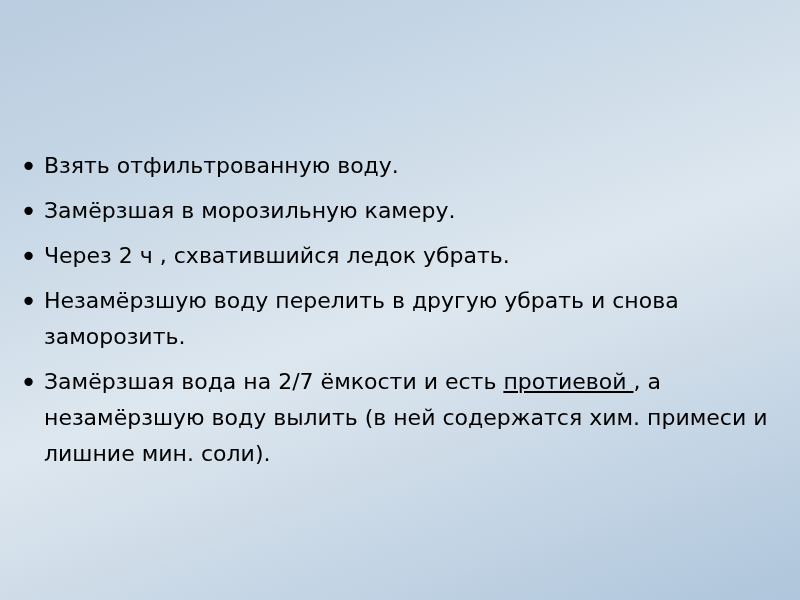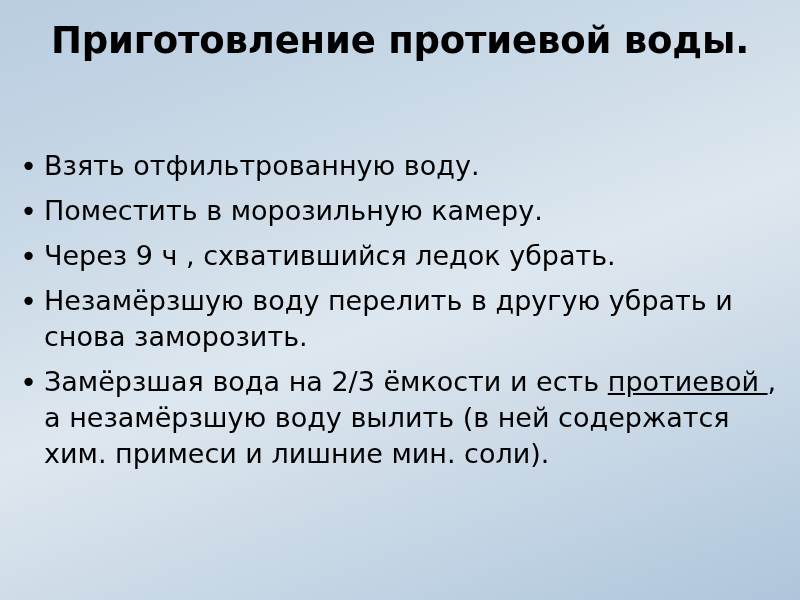--- a/index.html
+++ b/index.html
@@ -48,56 +48,55 @@
     width: 28px;
     font-size: 29px;
     line-height: 36px;
     color: #000000;
     text-align: left;
     padding-left: 4px;
     box-sizing: border-box;
   }
   .bullet-text {
     flex: 1 1 auto;
-    font-size: 27px;
+    font-size: 22px;
     line-height: 36px;
     color: #000000;
   }
   .underline {
     text-decoration: underline;
   }
 </style>
 </head>
 <body>
 
 <div class="slide">
 
-  <div class="slide-title">Приготовление протиевой воды.</div>
 
   <div class="bullets">
 
     <div class="bullet">
       <span class="bullet-marker">•</span>
       <span class="bullet-text">Взять отфильтрованную воду.</span>
     </div>
 
     <div class="bullet">
       <span class="bullet-marker">•</span>
-      <span class="bullet-text">Поместить  в морозильную камеру.</span>
+      <span class="bullet-text">Замёрзшая  в морозильную камеру.</span>
     </div>
 
     <div class="bullet">
       <span class="bullet-marker">•</span>
-      <span class="bullet-text">Через  9 ч , схватившийся  ледок убрать.</span>
+      <span class="bullet-text">Через  2 ч , схватившийся  ледок убрать.</span>
     </div>
 
     <div class="bullet">
       <span class="bullet-marker">•</span>
       <span class="bullet-text">Незамёрзшую воду перелить в другую убрать и снова заморозить.</span>
     </div>
 
     <div class="bullet">
       <span class="bullet-marker">•</span>
-      <span class="bullet-text"><span>Замёрзшая  вода на 2/3  ёмкости и есть </span><span class="underline">протиевой </span><span>, а   незамёрзшую воду вылить (в ней содержатся хим. примеси и лишние мин. соли).</span></span>
+      <span class="bullet-text"><span>Замёрзшая  вода на 2/7  ёмкости и есть </span><span class="underline">протиевой </span><span>, а   незамёрзшую воду вылить (в ней содержатся хим. примеси и лишние мин. соли).</span></span>
     </div>
 
   </div>
 </div>
 
 </body></html>

